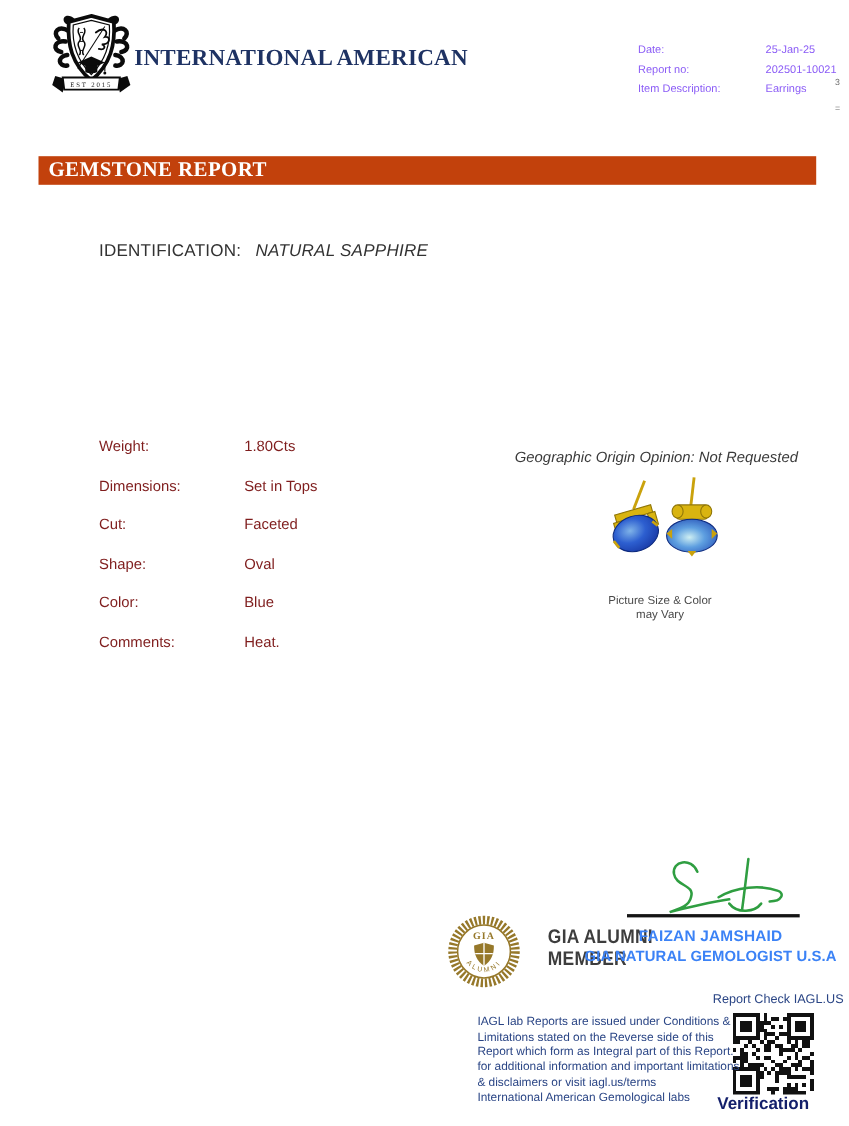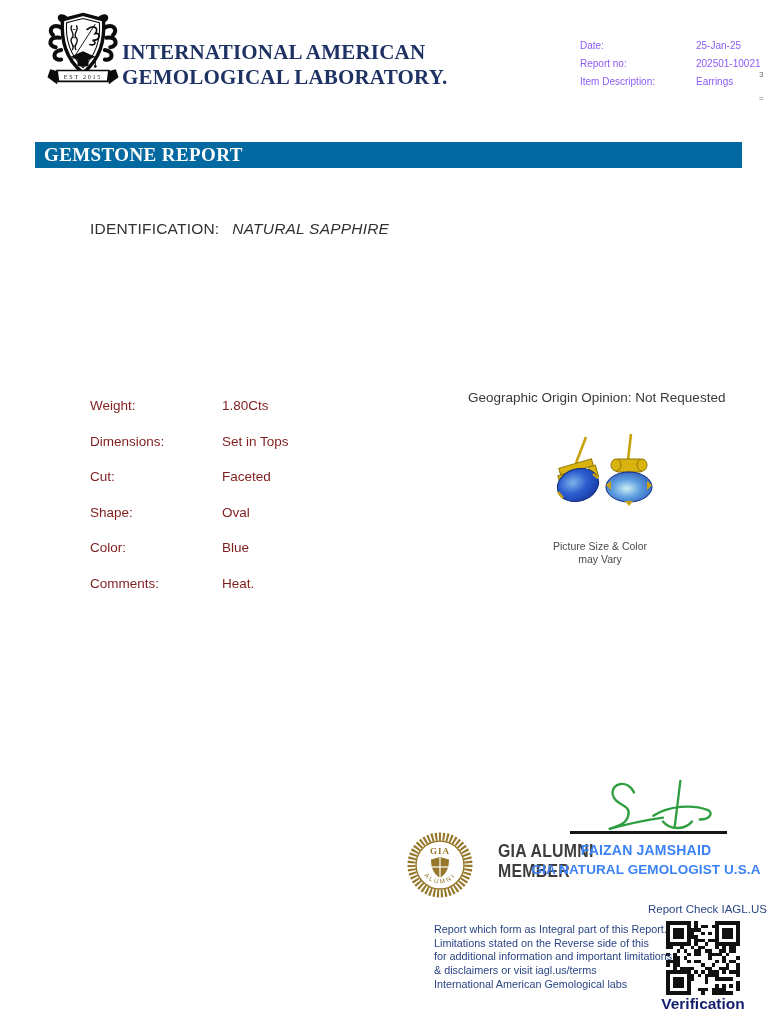--- a/index.html
+++ b/index.html
@@ -11,50 +11,50 @@
 
   
   .org-title{left:122px;top:28px;font-family:"Liberation Serif",serif;font-weight:700;
     font-size:21px;line-height:24.5px;color:#1e3263;letter-spacing:.2px;white-space:nowrap;margin-top:12px;}
   .meta{left:580px;top:37px;font-size:10px;line-height:18px;color:#8b5cf6;}
   .meta-row{display:flex;white-space:nowrap;}
   .meta-label{width:116px;}
   .edge-frag{color:#6b6b6b;font-size:8px;line-height:8px;}
 
   
-  .banner{left:35px;top:142px;width:707px;height:26px;background:#0369a1;
+  .banner{left:35px;top:142px;width:707px;height:26px;background:#c2410c;
     color:#fff;font-family:"Liberation Serif",serif;font-weight:700;font-size:19px;
     line-height:26px;padding-left:9px;letter-spacing:.4px;box-sizing:border-box;}
 
   
   .identification{left:90px;top:220px;font-size:15.5px;color:#323232;letter-spacing:.2px;white-space:nowrap;}
   .identification .value{margin-left:13px;font-style:italic;}
 
   
   .attrs{left:90px;top:398px;font-size:13.5px;color:#7f1d1d;}
   .attr-row{display:flex;margin-bottom:20.6px;white-space:nowrap;}
   .attr-label{width:132px;}
 
-  .origin{left:468px;top:390px;font-size:13.5px;color:#3a3a3a;white-space:nowrap;}
+  .origin{left:468px;top:408px;font-size:13.5px;color:#3a3a3a;white-space:nowrap;font-style:italic;}
 
   .photo-caption{left:532px;top:540px;width:136px;text-align:center;
     font-size:10.5px;line-height:13px;color:#4a4a4a;}
 
   
   .sig-line{left:570px;top:831px;width:157px;height:2.5px;background:#151515;}
   .gemologist{left:520px;top:841px;width:252px;text-align:center;color:#3b82f6;
     font-weight:700;}
   .gemologist .name{font-size:14px;line-height:19px;letter-spacing:.2px;}
   .gemologist .title{font-size:13.5px;line-height:19px;letter-spacing:.1px;white-space:nowrap;}
   .membership{left:498px;top:841px;font-size:18px;line-height:20px;font-weight:700;
     color:#3d3d3d;letter-spacing:.3px;transform:scaleX(.88);transform-origin:left top;white-space:nowrap;}
 
   
   .report-check{left:648px;top:903px;font-size:11.5px;color:#2a4585;white-space:nowrap;}
-  .verification{left:652px;top:995px;width:102px;text-align:center;font-weight:800;
+  .verification{left:652px;top:995px;width:102px;text-align:left;font-weight:800;
     font-size:15.5px;color:#131f6b;}
   .disclaimer{left:434px;top:923px;font-size:10.8px;line-height:13.7px;color:#2a4585;white-space:nowrap;}
 </style>
 </head>
 <body>
 
 <div class="page">
 
   <svg class="abs" style="left:42px;top:4px;width:82px;height:92px;" viewBox="0 0 120 120">
     <g stroke="#0b0b0b" stroke-width="6" fill="none" stroke-linecap="round">
@@ -87,21 +87,20 @@
     <g>
       <polygon points="12,88 26,92 22,110 8,100" fill="#0b0b0b"></polygon>
       <polygon points="108,88 94,92 98,110 112,100" fill="#0b0b0b"></polygon>
       <polygon points="22,90 98,90 96,106 24,106" fill="#ffffff" stroke="#0b0b0b" stroke-width="2.5"></polygon>
       <text x="60" y="102" text-anchor="middle" font-size="9" letter-spacing="2.5" fill="#1a1a1a" font-family="Liberation Serif, serif">EST 2015</text>
     </g>
   </svg>
 
   <div class="abs org-title">
     <div>INTERNATIONAL AMERICAN</div>
-    <div>GEMOLOGICAL LABORATORY.</div>
   </div>
 
   <div class="abs meta">
     <div class="meta-row">
       <span class="meta-label">Date:</span>
       <span>25-Jan-25</span>
     </div>
     <div class="meta-row">
       <span class="meta-label">Report no:</span>
       <span>202501-10021</span>
@@ -365,20 +364,21 @@
       <rect x="15" y="1" width="5" height="5" fill="#fff"></rect>
       <rect x="16" y="2" width="3" height="3" fill="#111"></rect>
       <rect x="0" y="14" width="7" height="7" fill="#111"></rect>
       <rect x="1" y="15" width="5" height="5" fill="#fff"></rect>
       <rect x="2" y="16" width="3" height="3" fill="#111"></rect>
     </svg>
 
   <div class="abs verification">Verification</div>
 
   <div class="abs disclaimer">
+    <div>IAGL lab Reports are issued under Conditions &amp;</div>
+    <div>Limitations stated on the Reverse side of this</div>
     <div>Report which form as Integral part of this Report.</div>
-    <div>Limitations stated on the Reverse side of this</div>
     <div>for additional information and important limitations</div>
     <div>&amp; disclaimers or visit iagl.us/terms</div>
     <div>International American Gemological labs</div>
   </div>
 
 </div>
 
 </body></html>

